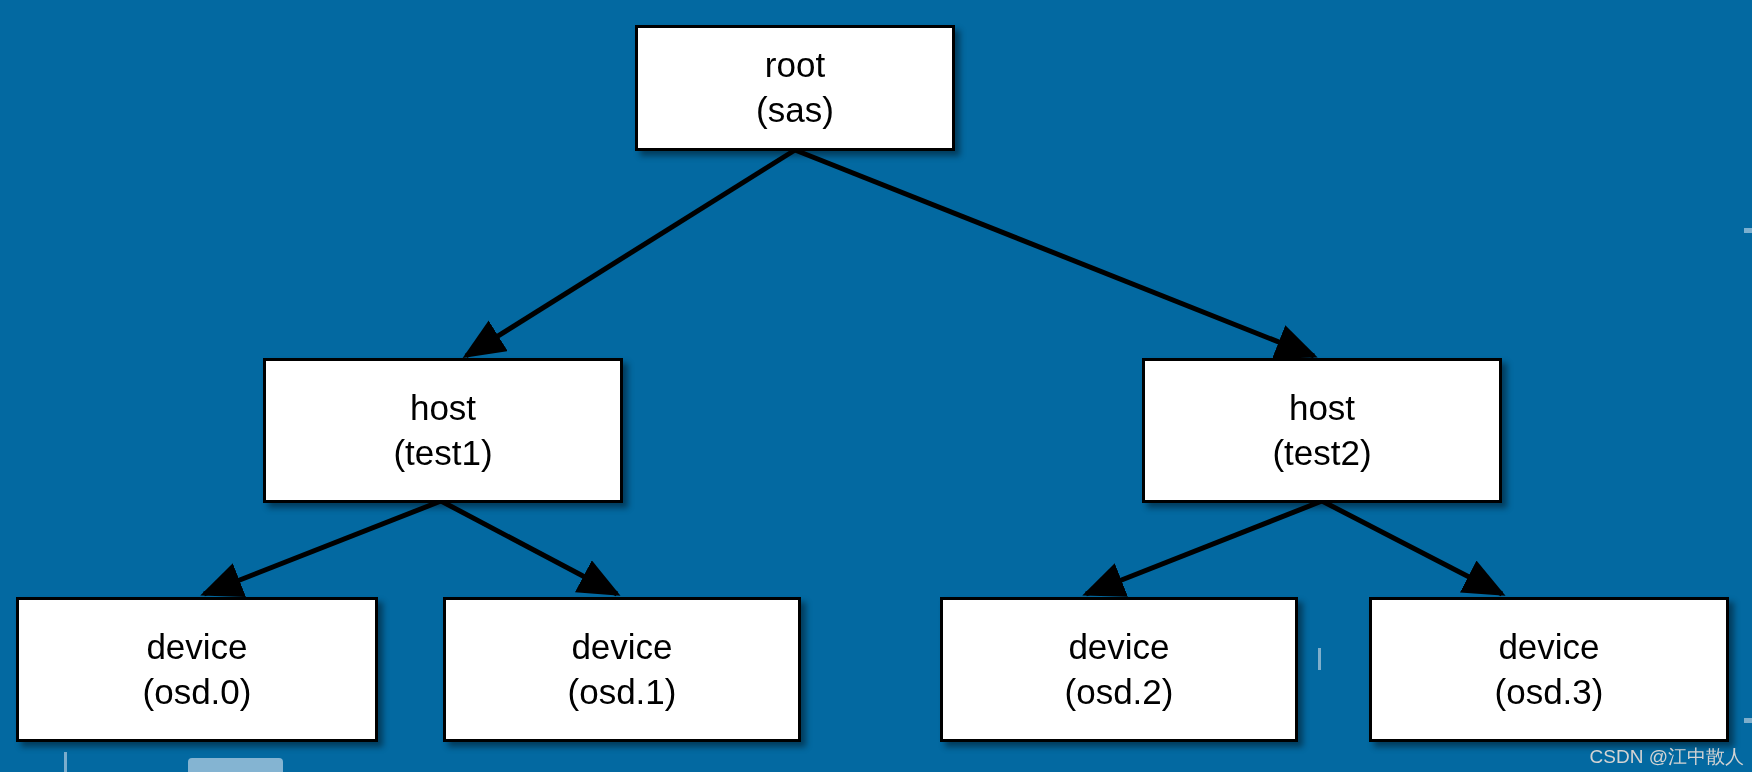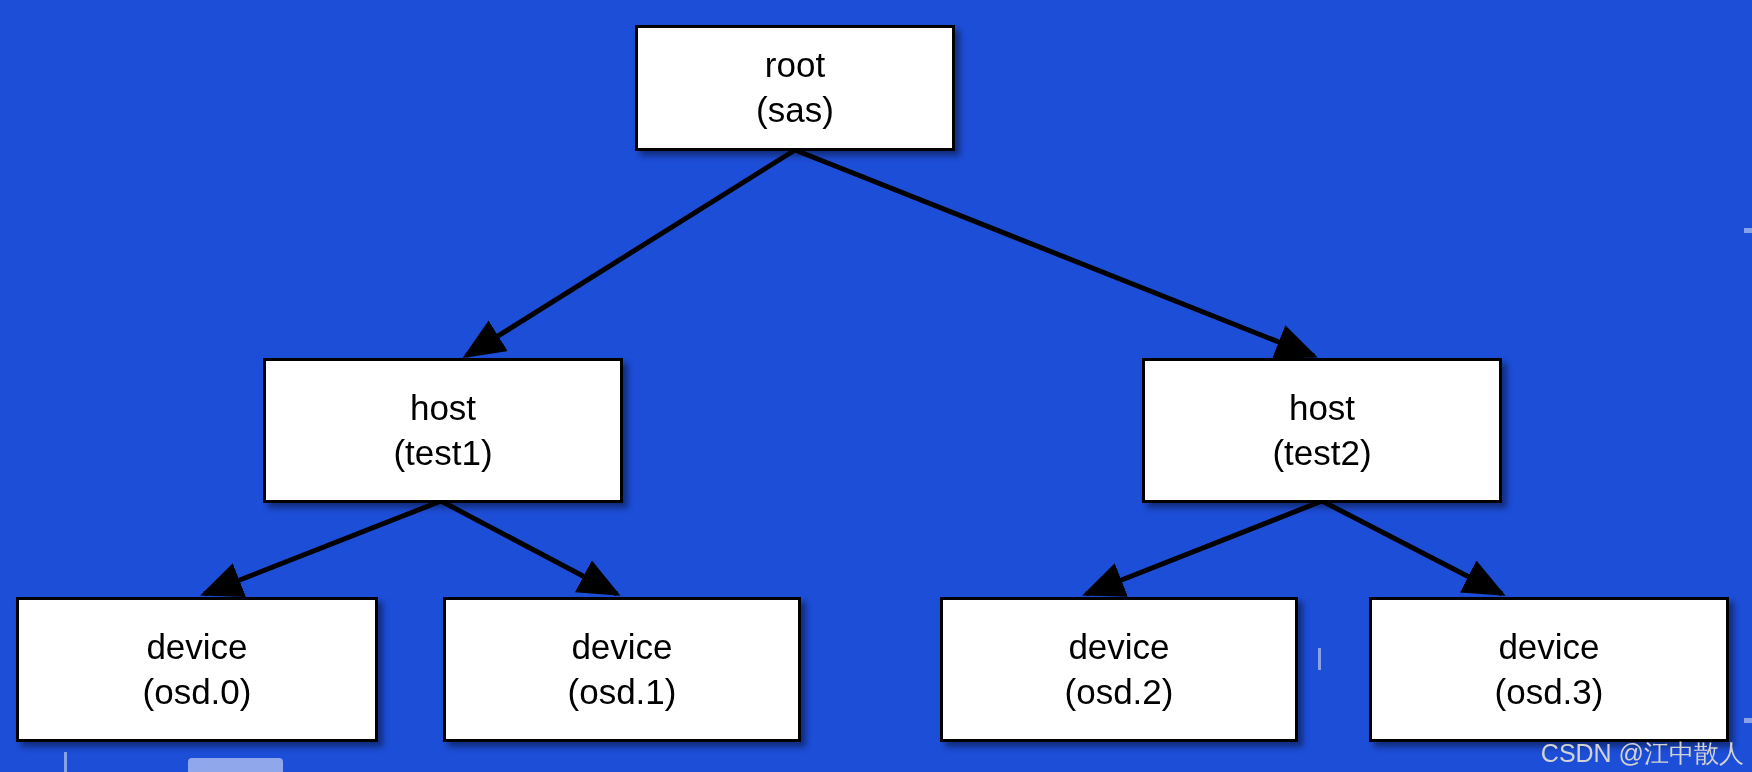--- a/index.html
+++ b/index.html
@@ -7,21 +7,21 @@
     padding: 0;
     background: #ffffff;
   }
   body {
     font-family: "Liberation Sans", sans-serif;
   }
   #canvas {
     position: relative;
     width: 1752px;
     height: 772px;
-    background: #1d4ed8;
+    background: #0369a1;
     overflow: hidden;
   }
   
   .bleed {
     position: absolute;
     background: #eef3fb;
     opacity: 0.55;
     pointer-events: none;
   }
   .bleed-text {
@@ -58,21 +58,21 @@
     font-size: 35px;
     line-height: 1.28;
     text-align: center;
     white-space: nowrap;
   }
   .watermark {
     position: absolute;
     right: 8px;
     bottom: 2px;
     color: #d3d3d3;
-    font-size: 25px;
+    font-size: 19px;
     white-space: nowrap;
     z-index: 6;
   }
 </style>
 </head>
 <body>
 
 <div id="canvas">
 
   <div class="bleed" style="left:188px; top:758px; width:95px; height:18px; border-radius:4px;"></div>

